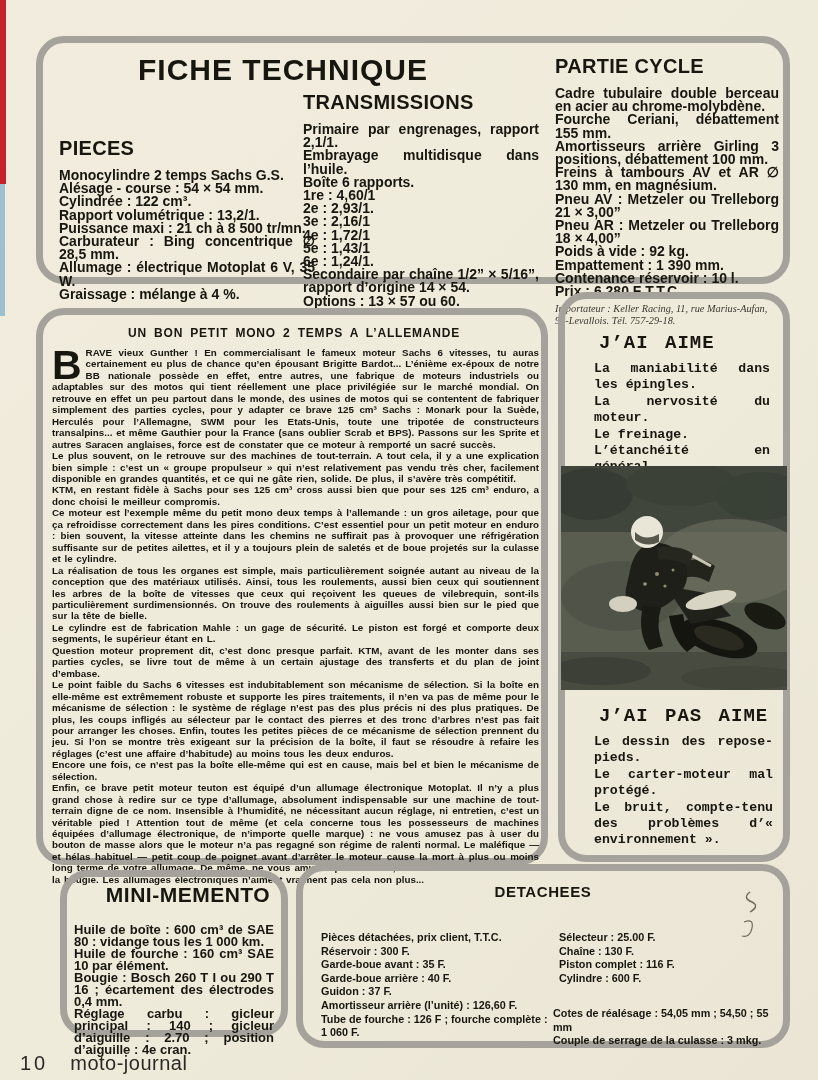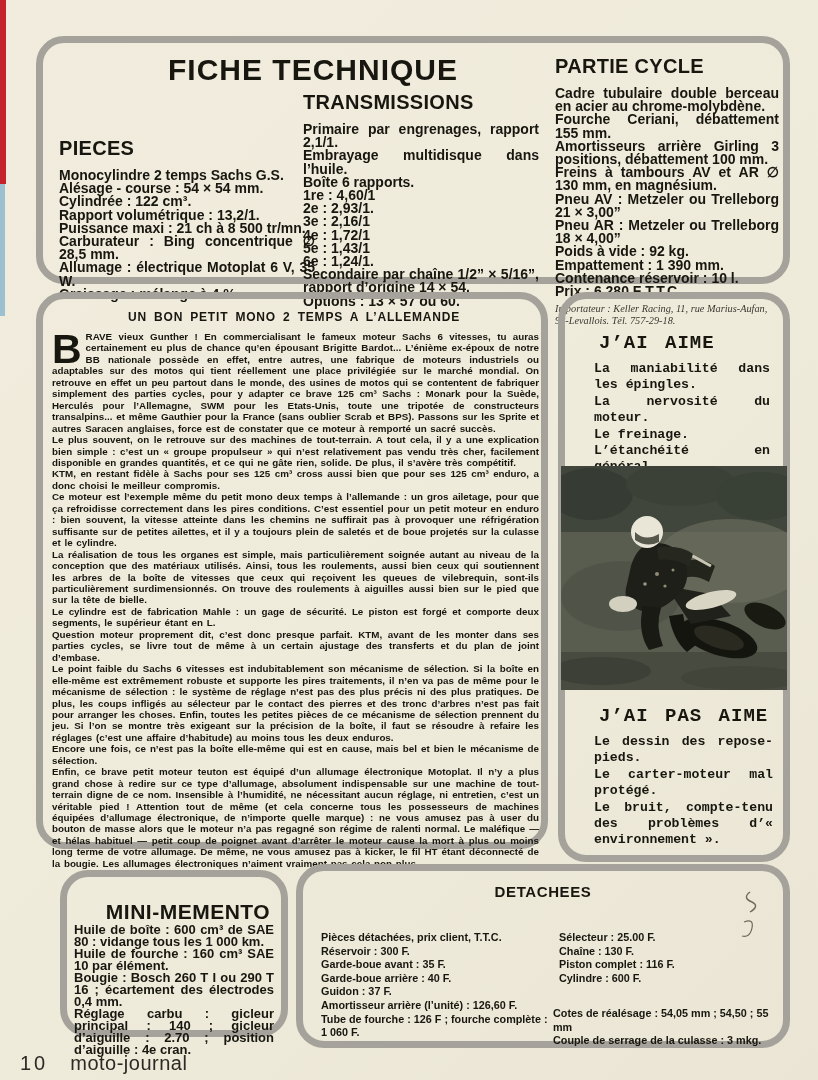--- a/index.html
+++ b/index.html
@@ -73,21 +73,21 @@
 </style>
 </head>
 <body>
 
 <div class="page">
 
   <div class="stripe red"></div>
   <div class="stripe blue"></div>
 
   <div class="box" style="left:36px; top:36px; width:754px; height:248px;">
-    <div class="col h-main" style="left:95px; top:10px; width:350px; text-align:center;">FICHE TECHNIQUE</div>
+    <div class="col h-main" style="left:95px; top:10px; width:350px; text-align:left;">FICHE TECHNIQUE</div>
 
     <div class="col" style="left:16px; top:94px; width:256px;">
       <div class="h-col">PIECES</div>
       <div class="spec">
         <div class="line">Monocylindre 2 temps Sachs G.S.</div>
         <div class="line">Alésage - course : 54 × 54 mm.</div>
         <div class="line">Cylindrée : 122 cm³.</div>
         <div class="line">Rapport volumétrique : 13,2/1.</div>
         <div class="line">Puissance maxi : 21 ch à 8 500 tr/mn.</div>
         <div class="line">Carburateur : Bing concentrique ∅ 28,5 mm.</div>
@@ -124,21 +124,21 @@
         <div class="line">Pneu AR : Metzeler ou Trelleborg 18 × 4,00”</div>
         <div class="line">Poids à vide : 92 kg.</div>
         <div class="line">Empattement : 1 390 mm.</div>
         <div class="line">Contenance réservoir : 10 l.</div>
         <div class="line">Prix : 6 280 F T.T.C.</div>
       </div>
       <div class="importer">Importateur : Keller Racing, 11, rue Marius-Aufan, 92-Levallois. Tél. 757-29-18.</div>
     </div>
   </div>
 
-  <div class="box" style="left:36px; top:292px; width:512px; height:557px;">
+  <div class="box" style="left:36px; top:308px; width:512px; height:557px;">
     <div class="col article-title" style="left:8px; top:11px; width:486px;">UN BON PETIT MONO 2 TEMPS A L’ALLEMANDE</div>
     <div class="col article-text" style="left:9px; top:32px; width:487px;">
       <p>
         <span class="dropcap">B</span><span>RAVE vieux Gunther ! En commercialisant le fameux moteur Sachs 6 vitesses, tu auras certainement eu plus de chance qu’en épousant Brigitte Bardot... L’énième ex-époux de notre BB nationale possède en effet, entre autres, une fabrique de moteurs industriels ou adaptables sur des motos qui tient réellement une place privilégiée sur le marché mondial. On retrouve en effet un peu partout dans le monde, des usines de motos qui se contentent de fabriquer simplement des parties cycles, pour y adapter ce brave 125 cm³ Sachs : Monark pour la Suède, Herculés pour l’Allemagne, SWM pour les Etats-Unis, toute une tripotée de constructeurs transalpins... et même Gauthier pour la France (sans oublier Scrab et BPS). Passons sur les Sprite et autres Saracen anglaises, force est de constater que ce moteur à remporté un sacré succès.</span>
       </p>
       <p>Le plus souvent, on le retrouve sur des machines de tout-terrain. A tout cela, il y a une explication bien simple : c’est un « groupe propulseur » qui n’est relativement pas vendu très cher, facilement disponible en grandes quantités, et ce qui ne gâte rien, solide. De plus, il s’avère très compétitif.</p>
       <p>KTM, en restant fidèle à Sachs pour ses 125 cm³ cross aussi bien que pour ses 125 cm³ enduro, a donc choisi le meilleur compromis.</p>
       <p>Ce moteur est l’exemple même du petit mono deux temps à l’allemande : un gros ailetage, pour que ça refroidisse correctement dans les pires conditions. C’est essentiel pour un petit moteur en enduro : bien souvent, la vitesse atteinte dans les chemins ne suffirait pas à provoquer une réfrigération suffisante sur de petites ailettes, et il y a toujours plein de saletés et de boue projetés sur la culasse et le cylindre.</p>
       <p>La réalisation de tous les organes est simple, mais particulièrement soignée autant au niveau de la conception que des matériaux utilisés. Ainsi, tous les roulements, aussi bien ceux qui soutiennent les arbres de la boîte de vitesses que ceux qui reçoivent les queues de vilebrequin, sont-ils particulièrement surdimensionnés. On trouve des roulements à aiguilles aussi bien sur le pied que sur la tête de bielle.</p>
       <p>Le cylindre est de fabrication Mahle : un gage de sécurité. Le piston est forgé et comporte deux segments, le supérieur étant en L.</p>
@@ -202,21 +202,21 @@
       <circle cx="96" cy="108" r="2" fill="#8f8b76"></circle>
         <circle cx="104" cy="120" r="1.6" fill="#8f8b76"></circle>
       <circle cx="84" cy="118" r="1.8" fill="#9a967f"></circle>
         <circle cx="112" cy="104" r="1.5" fill="#8f8b76"></circle>
 
       <ellipse cx="204" cy="150" rx="22" ry="11" fill="#191a12" transform="rotate(24 204 150)"></ellipse>
     </svg>
   </div>
 
   <div class="box" style="left:60px; top:870px; width:228px; height:167px;">
-    <div class="col memento-heading" style="left:0; top:23px; width:214px;padding-left:28px;">MINI-MEMENTO</div>
+    <div class="col memento-heading" style="left:0; top:6px; width:214px;padding-left:28px;">MINI-MEMENTO</div>
     <div class="col memento-text" style="left:7px; top:47px; width:200px;">
       <div class="line">Huile de boîte : 600 cm³ de SAE 80 : vidange tous les 1 000 km.</div>
       <div class="line">Huile de fourche : 160 cm³ SAE 10 par élément.</div>
       <div class="line">Bougie : Bosch 260 T I ou 290 T 16 ; écartement des électrodes 0,4 mm.</div>
       <div class="line">Réglage carbu : gicleur principal : 140 ; gicleur d’aiguille : 2.70 ; position d’aiguille : 4e cran.</div>
     </div>
   </div>
 
   <div class="box" style="left:296px; top:864px; width:494px; height:184px;">
     <div class="col prix-heading" style="left:60px; top:12px; width:360px;">

